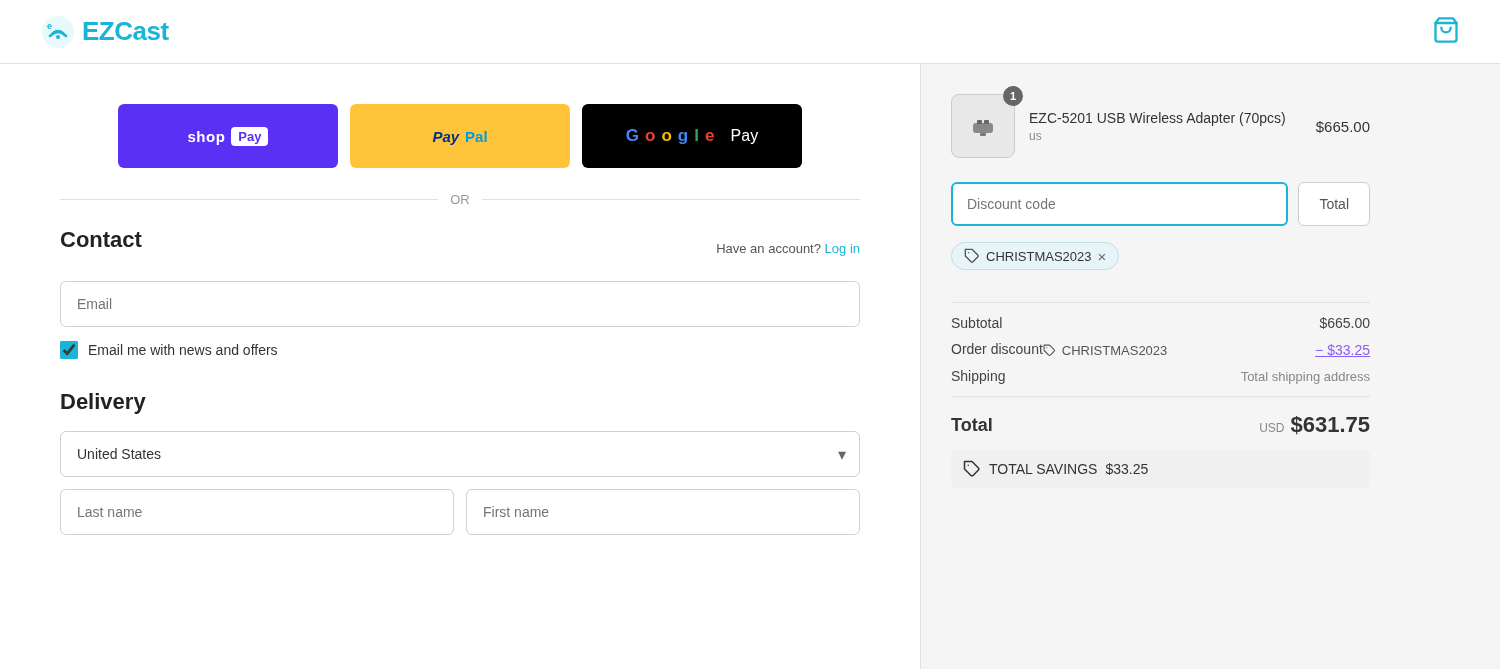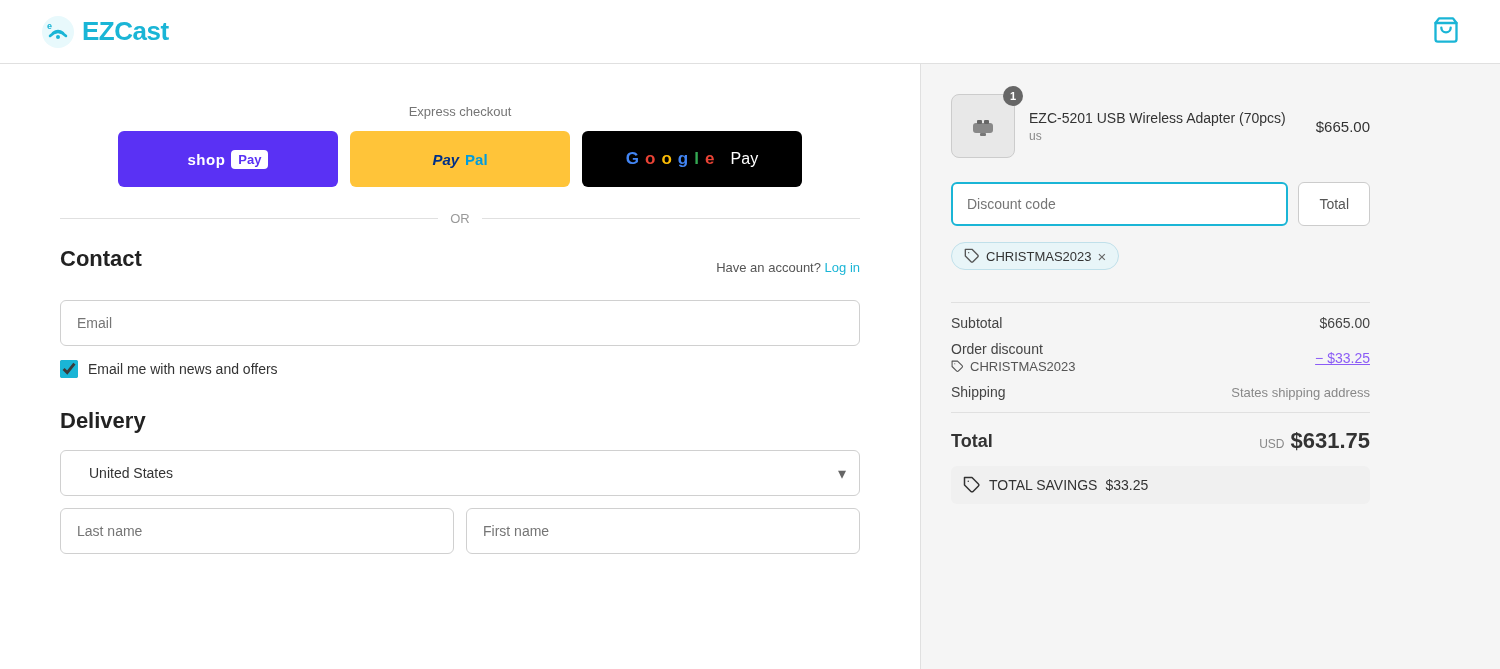--- a/index.html
+++ b/index.html
@@ -62,21 +62,21 @@
       color: #757575;
       margin-bottom: 12px;
     }
     .payment-buttons {
       display: flex;
       gap: 12px;
       justify-content: center;
     }
     .pay-btn {
       flex: 1;
-      height: 56px;
+      height: 64px;
       border: none;
       border-radius: 6px;
       cursor: pointer;
       font-size: 15px;
       font-weight: 600;
       display: flex;
       align-items: center;
       justify-content: center;
       gap: 6px;
       max-width: 220px;
@@ -164,21 +164,21 @@
       margin-top: 30px;
     }
     .select-wrapper {
       position: relative;
       width: 100%;
     }
     .form-select {
       width: 100%;
       border: 1px solid #d0d0d0;
       border-radius: 6px;
-      padding: 14px 28px;
+      padding: 14px 16px;
       font-size: 14px;
       color: #333;
       background: #fff;
       appearance: none;
       cursor: pointer;
       outline: none;
     }
     .select-arrow {
       position: absolute;
       right: 14px;
@@ -320,21 +320,21 @@
     .summary-row {
       display: flex;
       justify-content: space-between;
       align-items: center;
       font-size: 14px;
       color: #444;
       margin-bottom: 10px;
     }
     .discount-label-row {
       display: flex;
-      flex-direction: column;
+      flex-direction: row;
     }
     .discount-sub-label {
       display: flex;
       align-items: center;
       gap: 6px;
       font-size: 13px;
       color: #555;
       margin-top: 2px;
     }
     .discount-amount {
@@ -436,21 +436,20 @@
       <path d="M16 10a4 4 0 01-8 0"></path>
     </svg>
   </button>
 </header>
 
 <div class="main-layout">
 
   <div class="left-panel">
 
     <div class="express-checkout">
-      <div class="express-checkout-title">Express checkout</div>
       <div class="payment-buttons">
         <button class="pay-btn shop-pay-btn">
           <span style="font-size:15px; letter-spacing:0.5px;">shop</span>
           <span style="background:#fff;color:#5a31f4;padding:2px 7px;border-radius:4px;font-size:13px;font-weight:700;">Pay</span>
         </button>
         <button class="pay-btn paypal-btn">
           <span class="paypal-italic">Pay</span>
             <span class="paypal-bold">Pal</span>
         </button>
         <button class="pay-btn gpay-btn">
@@ -557,21 +556,21 @@
           </svg>
           <span>CHRISTMAS2023</span>
         </div>
       </div>
       <span class="discount-amount">− $33.25</span>
     </div>
 
     
     <div class="summary-row">
       <span>Shipping</span>
-      <span class="shipping-placeholder">States shipping address</span>
+      <span class="shipping-placeholder">Total shipping address</span>
     </div>
 
     <hr class="summary-divider">
 
     
     <div class="total-row">
       <span class="total-label">Total</span>
       <div class="total-amount">
         <span class="total-currency">USD</span>
         <span class="total-value">$631.75</span>

